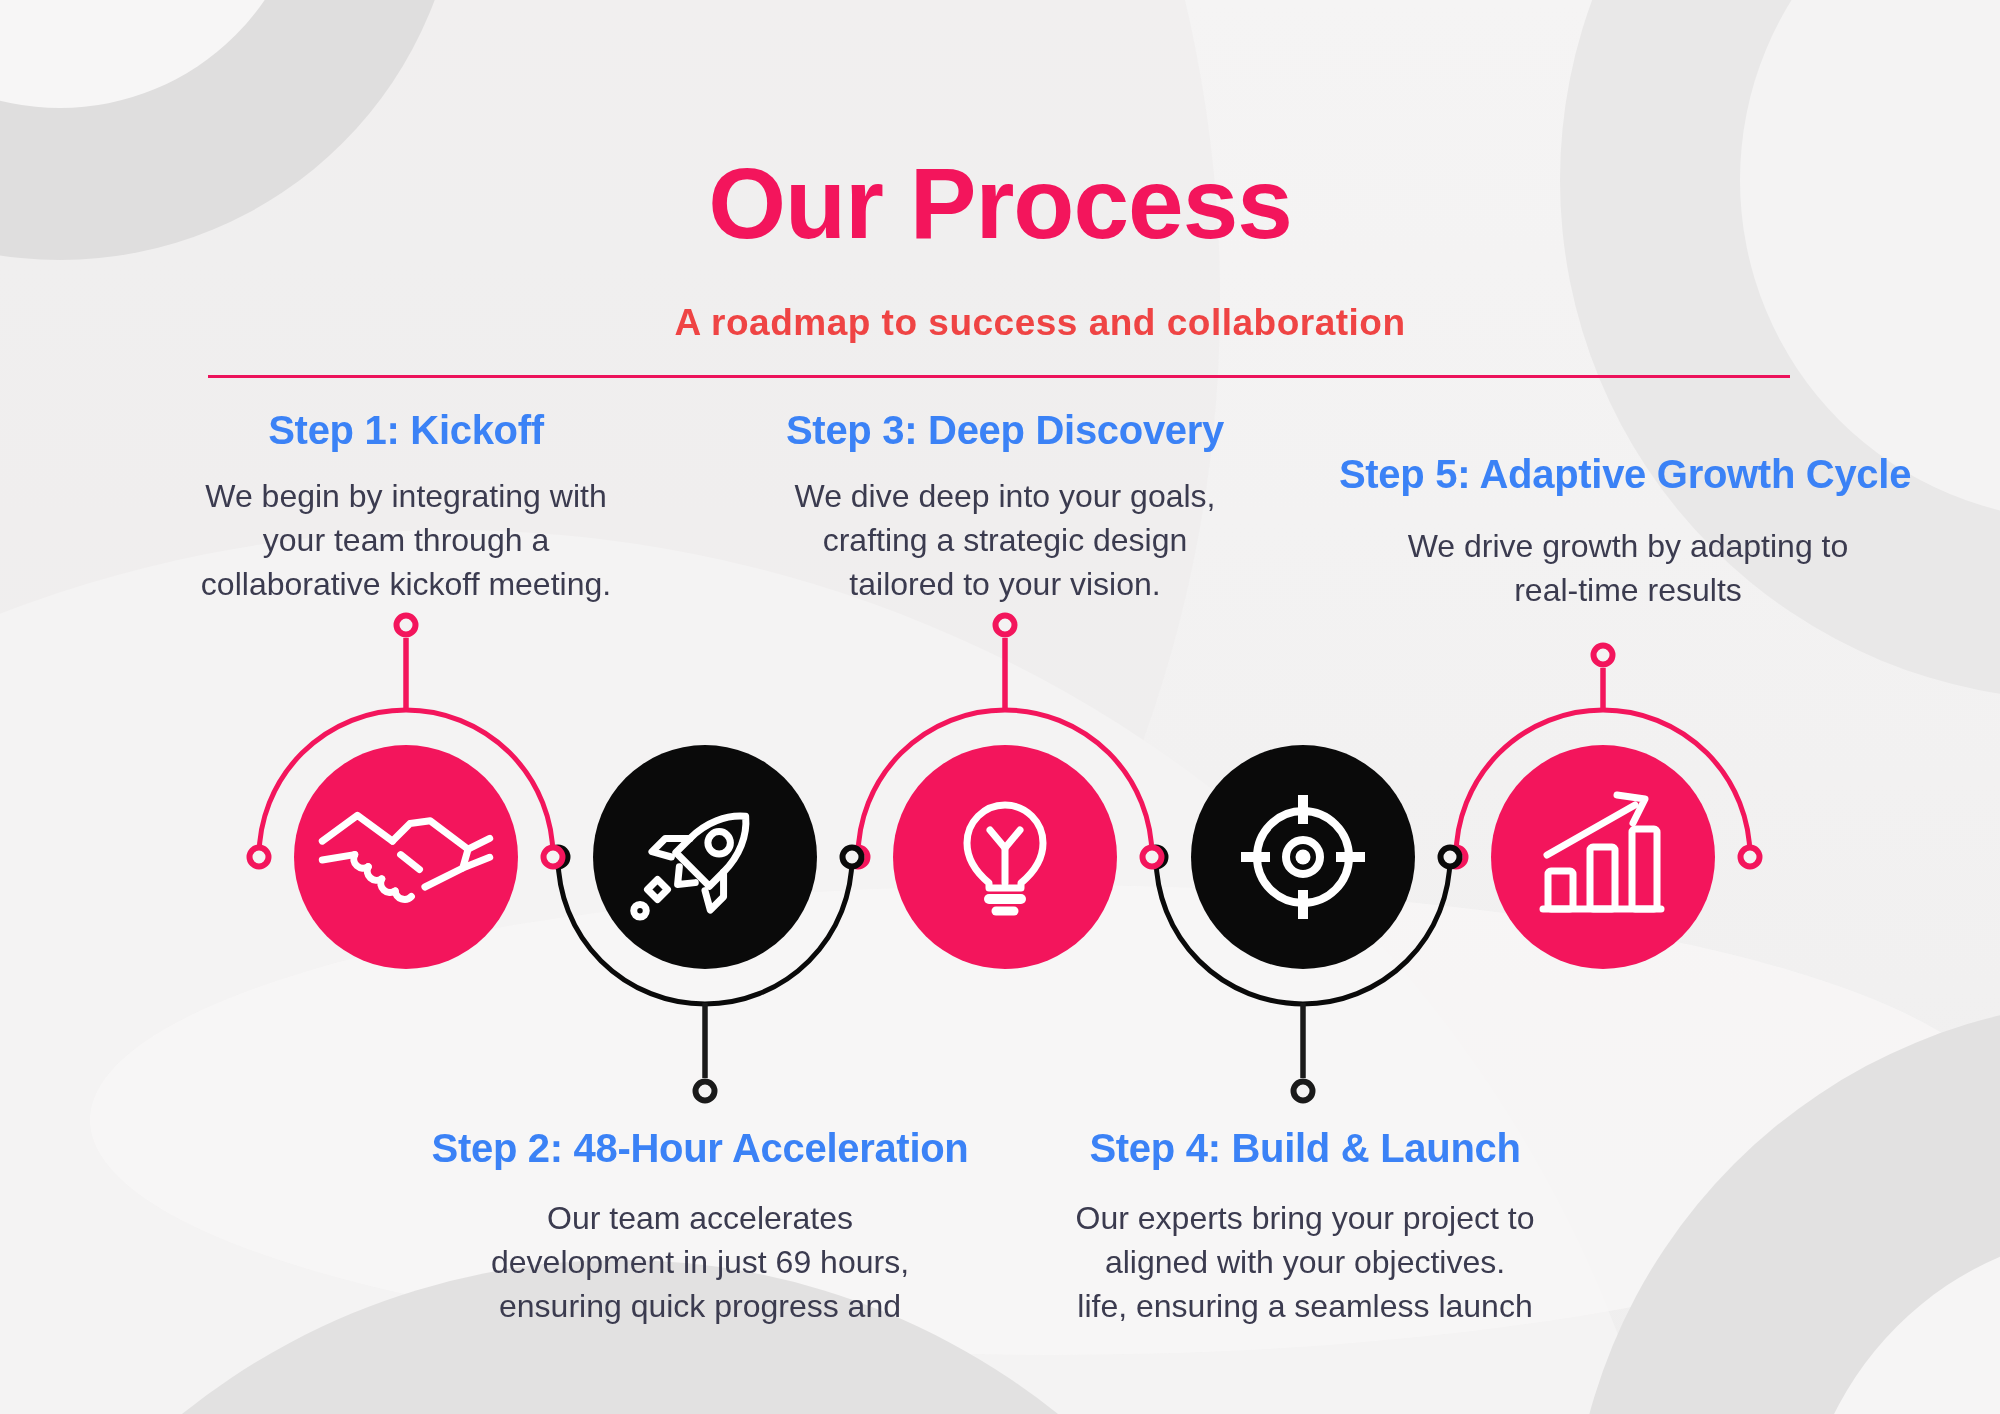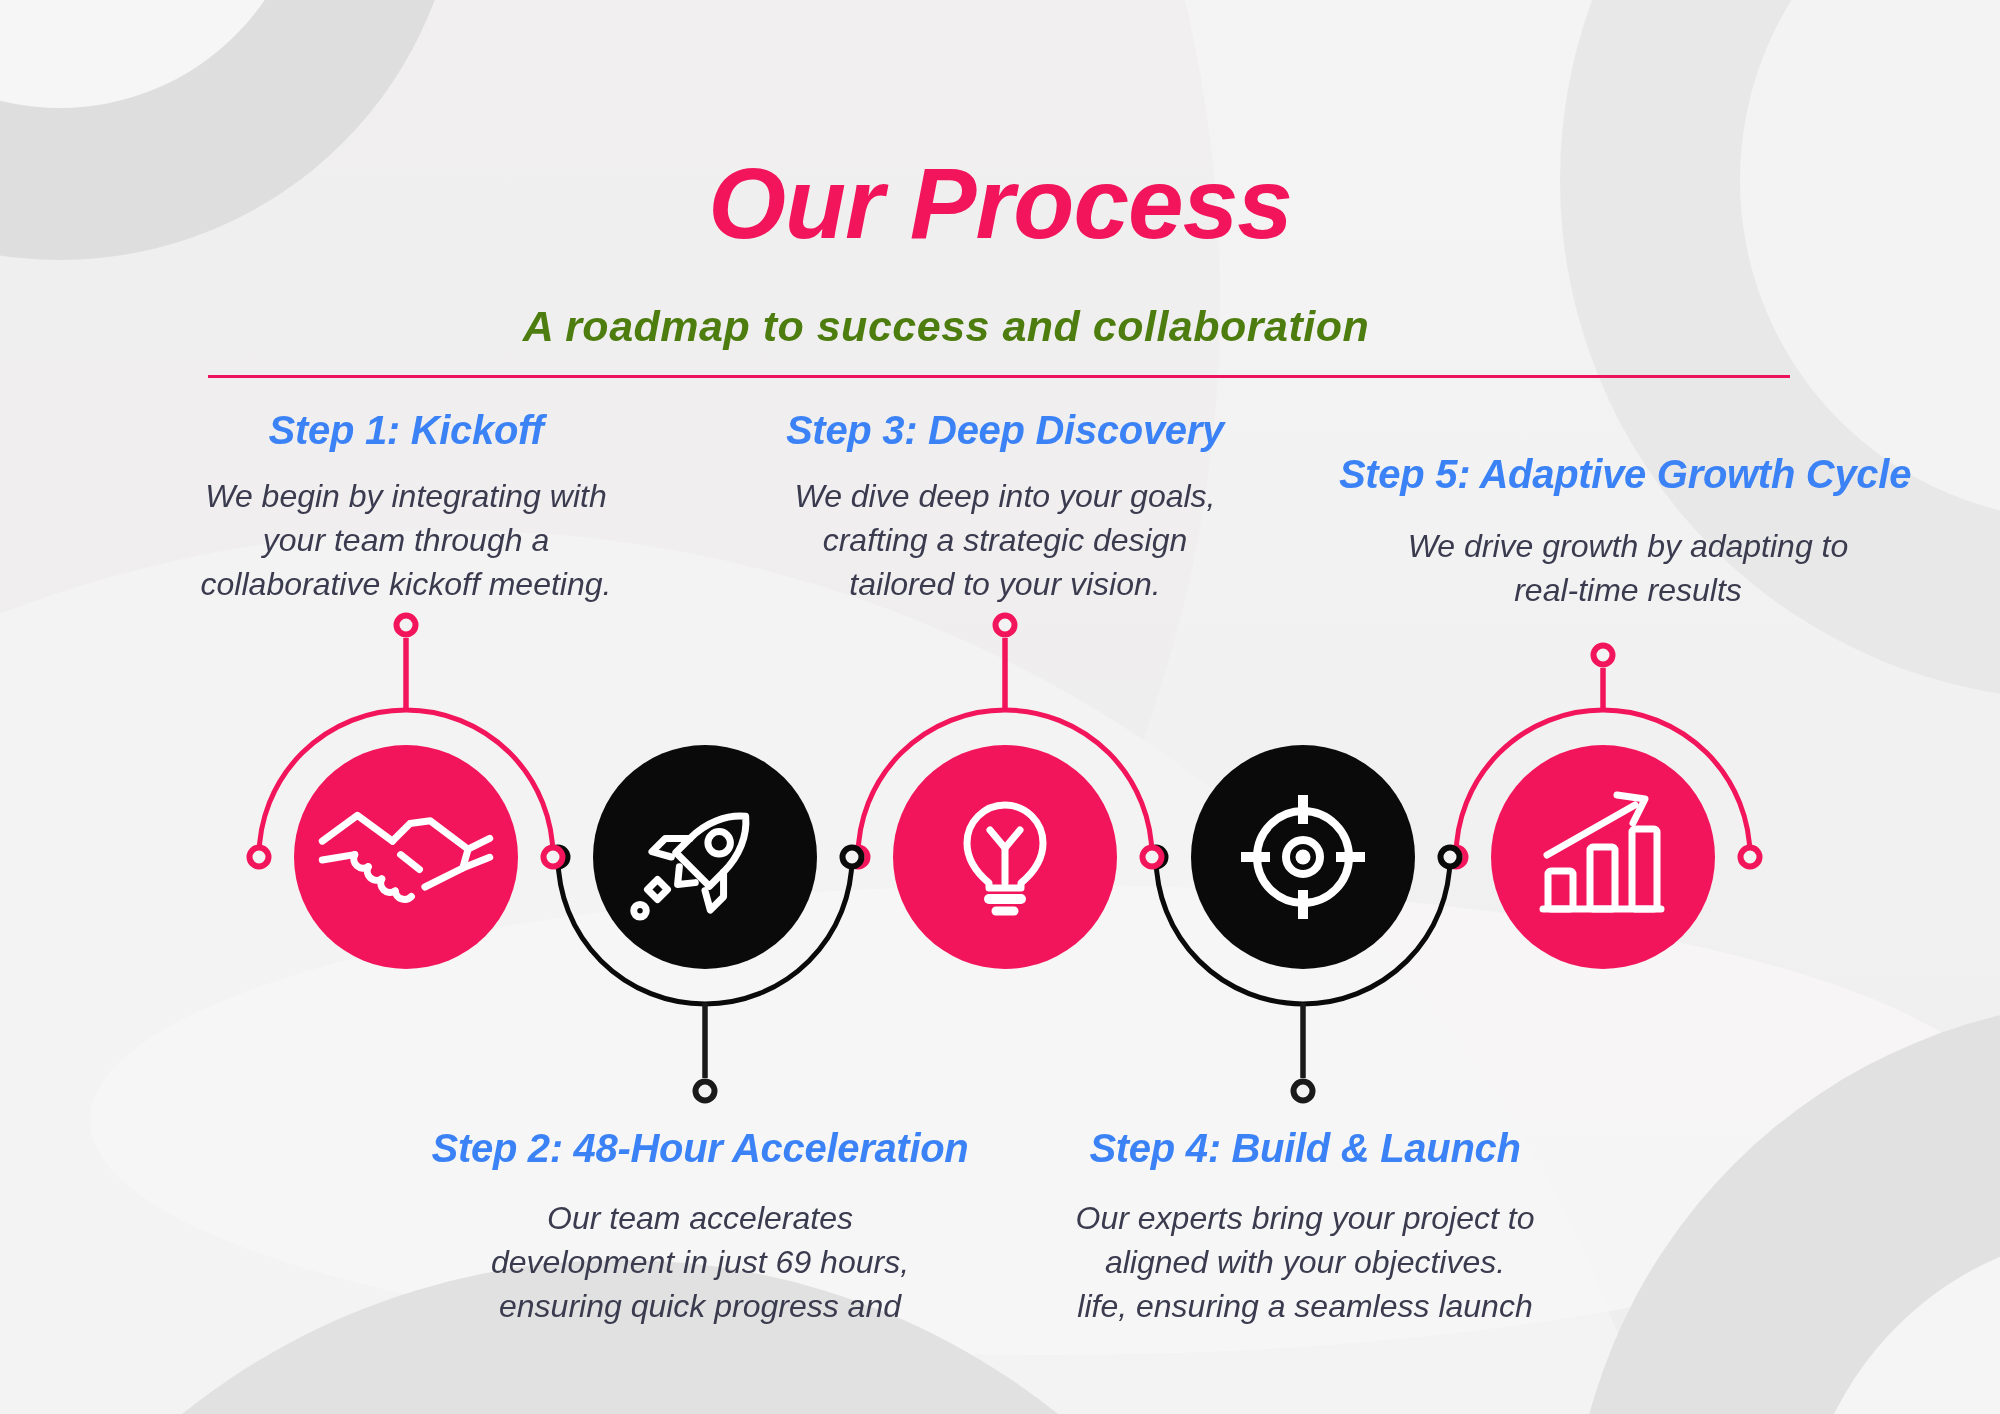--- a/index.html
+++ b/index.html
@@ -2,28 +2,28 @@
 <html><head>
 <meta charset="utf-8">
 <style>
   html,body{margin:0;padding:0;}
   body{
     width:2000px;height:1414px;position:relative;overflow:hidden;
     background:linear-gradient(180deg,#F5F4F4 0%,#F2F1F1 55%,#EFEEEE 100%);
     font-family:"Liberation Sans",sans-serif;
   }
   .layer{position:absolute;left:0;top:0;}
-  .content{position:absolute;left:0;top:0;width:1640px;height:1414px;z-index:2;font-style:italic;}
+  .content{position:absolute;left:0;top:0;width:1640px;height:1414px;z-index:2;}
   .title{
     position:absolute;left:1000px;top:146px;transform:translateX(-50%);
     font-size:100px;font-weight:bold;letter-spacing:-1px;color:#F3155C;white-space:nowrap;
   }
   .subtitle{
-    position:absolute;left:946px;top:302px;transform:translateX(-50%);
-    font-size:43px;font-weight:600;letter-spacing:.5px;color:#4d7c0f;white-space:nowrap;
+    position:absolute;left:1040px;top:302px;transform:translateX(-50%);
+    font-size:37px;font-weight:600;letter-spacing:.5px;color:#ef4444;white-space:nowrap;
   }
   .divider{
     position:absolute;left:208px;top:375px;width:1582px;height:3px;background:#EC125B;
   }
   .head{
     position:absolute;transform:translateX(-50%);
     font-size:40px;font-weight:bold;letter-spacing:-.3px;color:#3b82f6;white-space:nowrap;
   }
   .desc{
     position:absolute;transform:translateX(-50%);

